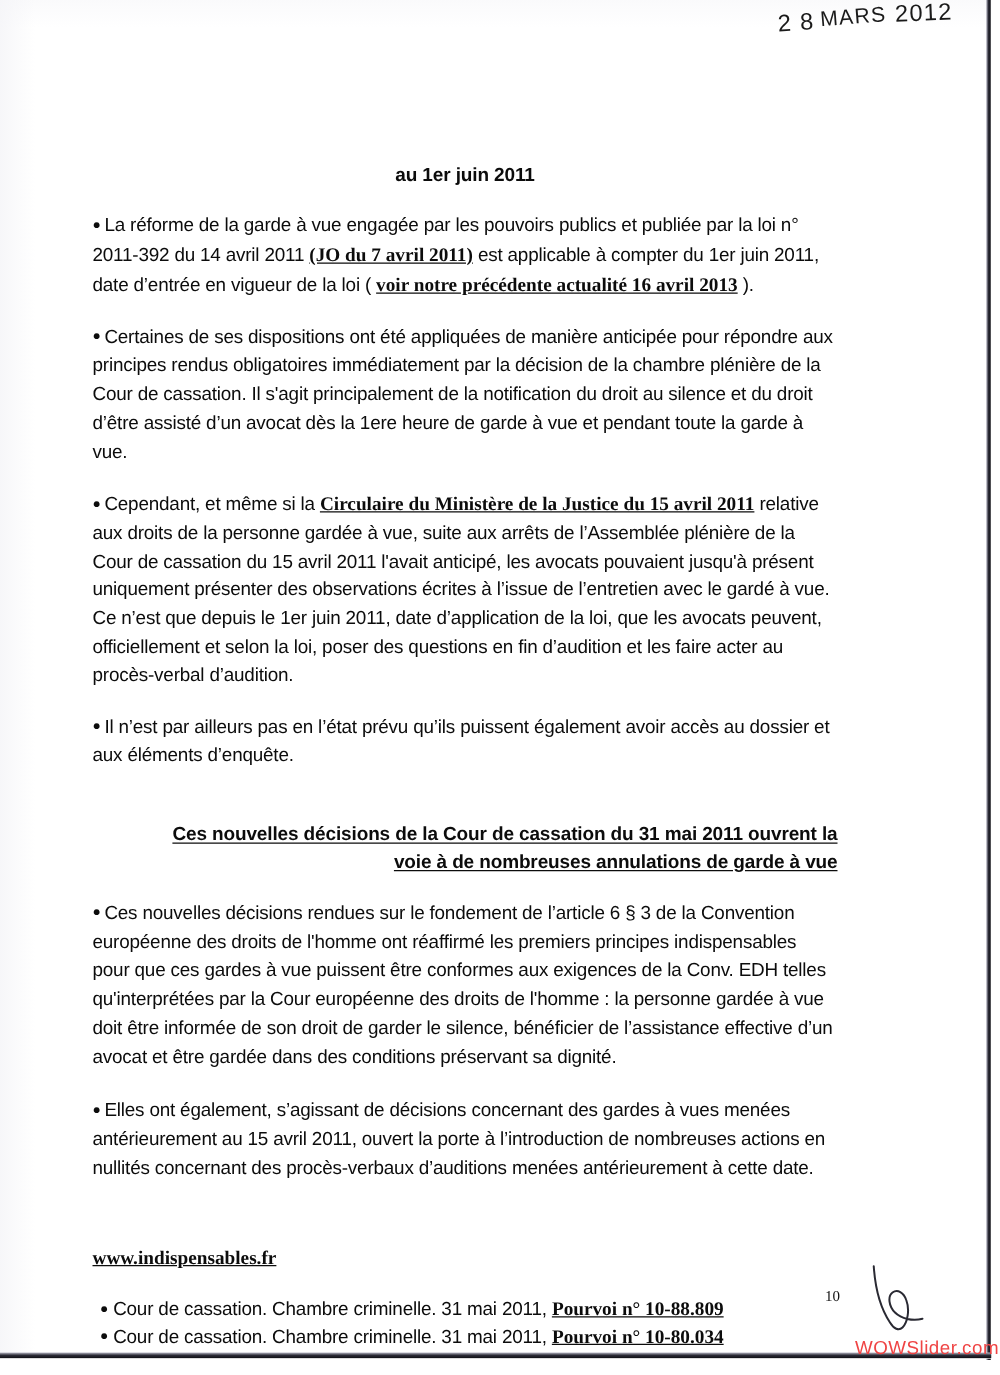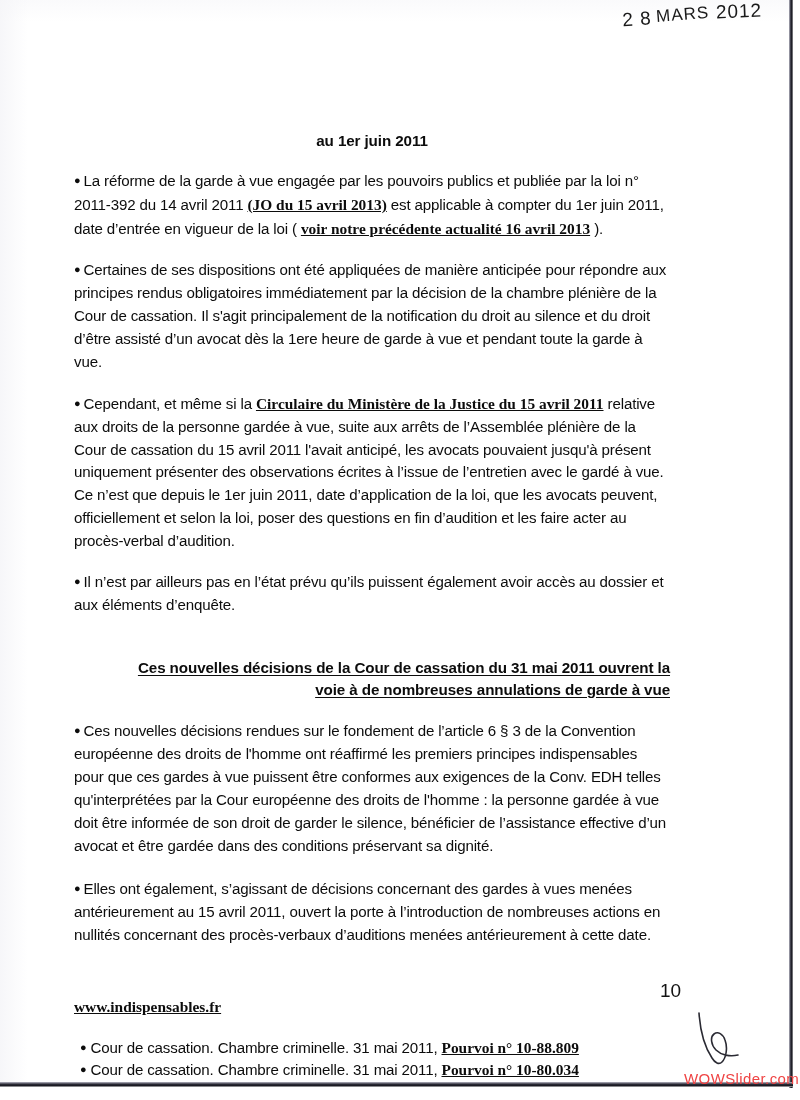--- a/index.html
+++ b/index.html
@@ -146,23 +146,23 @@
   .sp-5 { height: 40px; }
   .sp-6 { height: 20px; }
   .sp-7 { height: 20px; }
   .sp-8 { height: 26px; }
   .sp-9 { height: 18px; }
 
   
   .page-number {
     position: absolute;
     left: 660px;
-    top: 980px;
-    font-family: Liberation Sans, sans-serif;
-    font-size: 19px;
+    top: 1030px;
+    font-family: Liberation Serif, serif;
+    font-size: 12px;
     color: #131313;
   }
   
   .signature {
     position: absolute;
     left: 690px;
     top: 1008px;
     width: 70px;
     height: 70px;
   }
@@ -196,21 +196,21 @@
     <div class="doc-body">
 
       <h1 class="title">
         <br>
         <span>au 1er juin 2011</span>
       </h1>
 
       <div class="sp-1"></div>
 
       <p class="para">
-        <span class="bullet">●</span><span>La réforme de la garde à vue engagée par les pouvoirs publics et publiée par la loi n° 2011-392 du 14 avril 2011 </span><span class="ref">(JO du 15 avril 2013)</span><span> est applicable à compter du 1er juin 2011, date d’entrée en vigueur de la loi ( </span><span class="ref">voir notre précédente actualité 16 avril 2013</span><span> ).</span>
+        <span class="bullet">●</span><span>La réforme de la garde à vue engagée par les pouvoirs publics et publiée par la loi n° 2011-392 du 14 avril 2011 </span><span class="ref">(JO du 7 avril 2011)</span><span> est applicable à compter du 1er juin 2011, date d’entrée en vigueur de la loi ( </span><span class="ref">voir notre précédente actualité 16 avril 2013</span><span> ).</span>
       </p>
 
       <div class="sp-2"></div>
 
       <p class="para">
         <span class="bullet">●</span><span>Certaines de ses dispositions ont été appliquées de manière anticipée pour répondre aux principes rendus obligatoires immédiatement par la décision de la chambre plénière de la Cour de cassation. Il s'agit principalement de la notification du droit au silence et du droit d’être assisté d’un avocat dès la 1ere heure de garde à vue et pendant toute la garde à vue.</span>
       </p>
 
       <div class="sp-3"></div>
 

